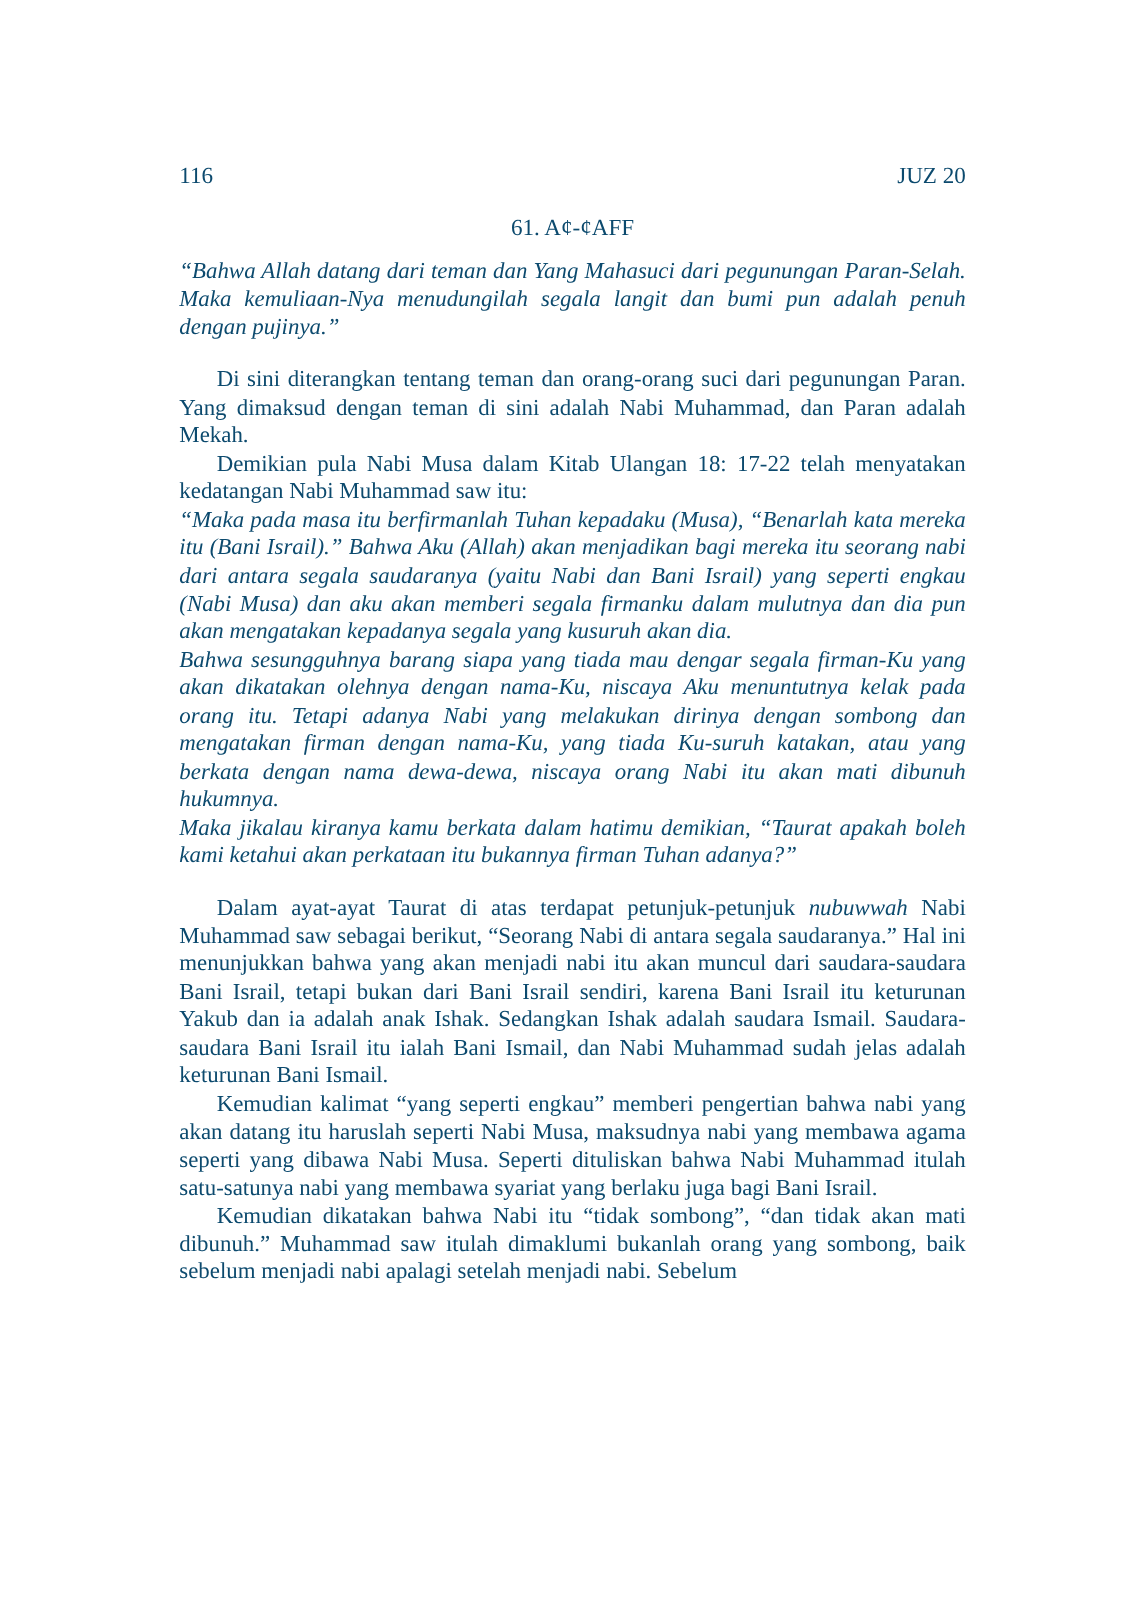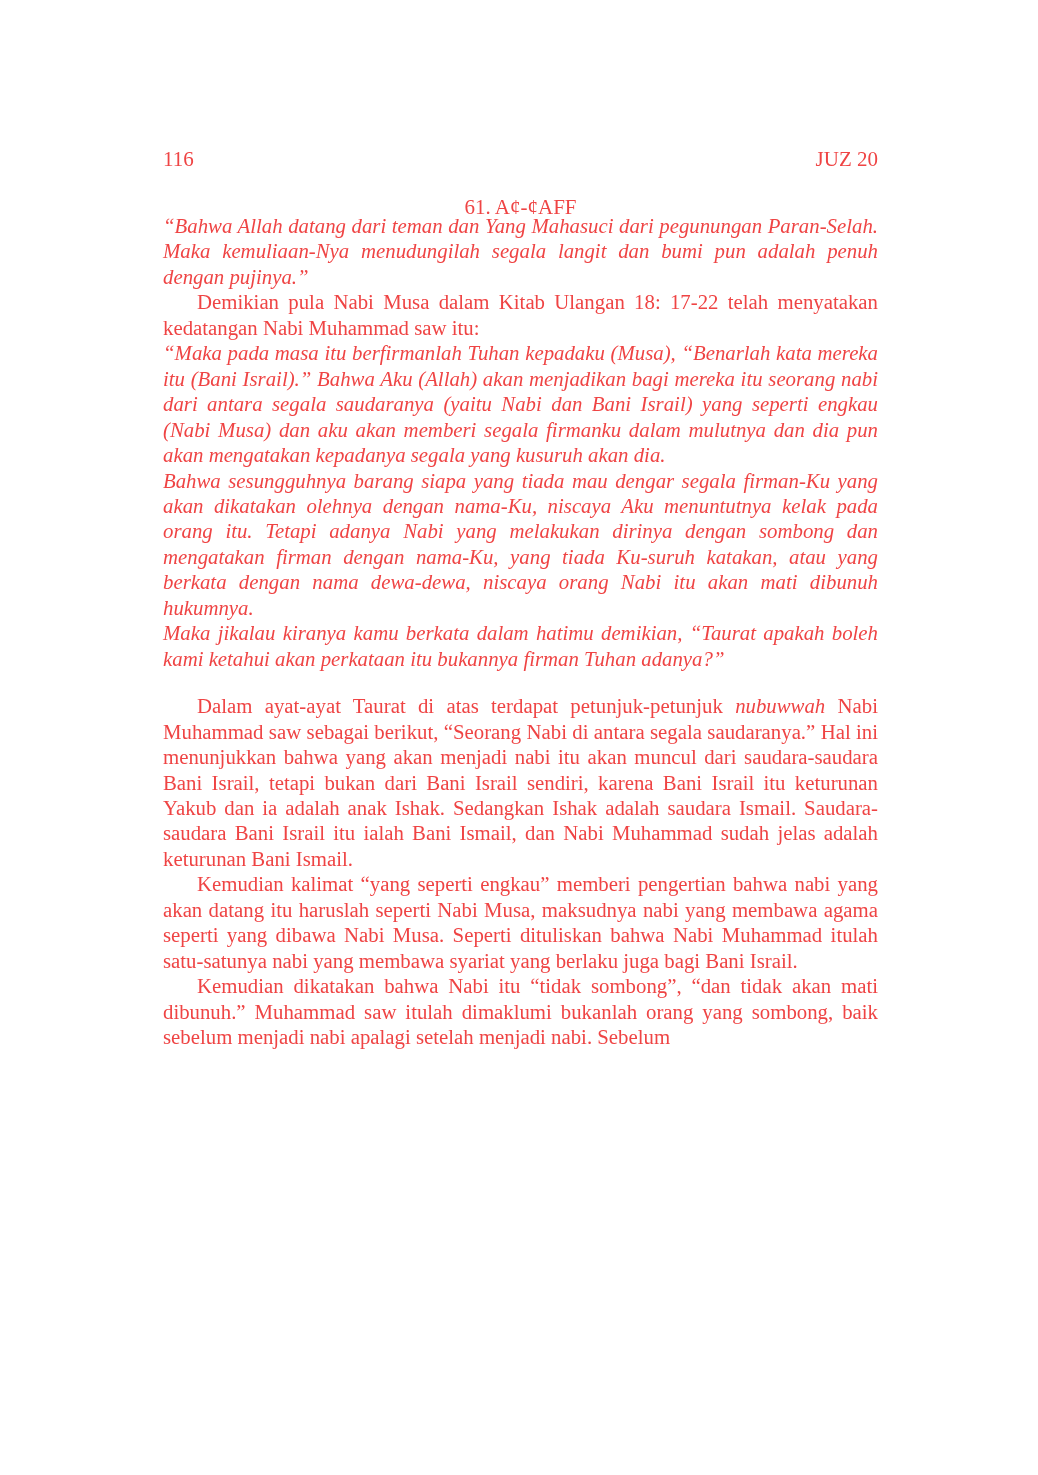--- a/index.html
+++ b/index.html
@@ -3,21 +3,21 @@
 <meta charset="utf-8">
 <style>
   * { margin: 0; padding: 0; box-sizing: border-box; }
   html, body { background: #ffffff; }
   .page {
     position: relative;
     width: 1038px;
     height: 1475px;
     background: #ffffff;
     font-family: "Liberation Serif", "DejaVu Serif", serif;
-    color: #ef4444;
+    color: #0c4a6e;
     overflow: hidden;
   }
   .page-header {
     position: absolute;
     top: 146px;
     left: 163px;
     width: 715px;
     display: flex;
     justify-content: space-between;
     align-items: baseline;
@@ -26,21 +26,21 @@
   }
   .page-header .center-title {
     position: absolute;
     left: 0;
     right: 0;
     text-align: center;
     margin-top: 48px;
   }
   .page-body {
     position: absolute;
-    top: 213px;
+    top: 234px;
     left: 163px;
     width: 715px;
     font-size: 20.8px;
     line-height: 25.45px;
     text-align: justify;
   }
   .para { margin: 0; }
   .para.indent { text-indent: 34px; }
   .para.space-before { margin-top: 22px; }
   .run-italic { font-style: italic; }
@@ -50,20 +50,21 @@
 <body>
 
 <div class="page">
   <header class="page-header">
     <span>116</span>
     <span class="center-title">61. A¢-¢AFF</span>
     <span>JUZ 20</span>
   </header>
   <main class="page-body">
       <p class="para"><span class="run-italic">“Bahwa Allah datang dari teman dan Yang Mahasuci dari pegunungan Paran-Selah. Maka kemuliaan-Nya menudungilah segala langit dan bumi pun adalah penuh dengan pujinya.”</span></p>
+      <p class="para indent space-before"><span class="run-normal">Di sini diterangkan tentang teman dan orang-orang suci dari pegunungan Paran. Yang dimaksud dengan teman di sini adalah Nabi Muhammad, dan Paran adalah Mekah.</span></p>
       <p class="para indent"><span class="run-normal">Demikian pula Nabi Musa dalam Kitab Ulangan 18: 17-22 telah menyatakan kedatangan Nabi Muhammad saw itu:</span></p>
       <p class="para"><span class="run-italic">“Maka pada masa itu berfirmanlah Tuhan kepadaku (Musa), “Benarlah kata mereka itu (Bani Israil).” Bahwa Aku (Allah) akan menjadikan bagi mereka itu seorang nabi dari antara segala saudaranya (yaitu Nabi dan Bani Israil) yang seperti engkau (Nabi Musa) dan aku akan memberi segala firmanku dalam mulutnya dan dia pun akan mengatakan kepadanya segala yang kusuruh akan dia.</span></p>
       <p class="para"><span class="run-italic">Bahwa sesungguhnya barang siapa yang tiada mau dengar segala firman-Ku yang akan dikatakan olehnya dengan nama-Ku, niscaya Aku menuntutnya kelak pada orang itu. Tetapi adanya Nabi yang melakukan dirinya dengan sombong dan mengatakan firman dengan nama-Ku, yang tiada Ku-suruh katakan, atau yang berkata dengan nama dewa-dewa, niscaya orang Nabi itu akan mati dibunuh hukumnya.</span></p>
       <p class="para"><span class="run-italic">Maka jikalau kiranya kamu berkata dalam hatimu demikian, “Taurat apakah boleh kami ketahui akan perkataan itu bukannya firman Tuhan adanya?”</span></p>
       <p class="para indent space-before"><span class="run-normal">Dalam ayat-ayat Taurat di atas terdapat petunjuk-petunjuk </span><span class="run-italic">nubuwwah</span><span class="run-normal"> Nabi Muhammad saw sebagai berikut, “Seorang Nabi di antara segala saudaranya.” Hal ini menunjukkan bahwa yang akan menjadi nabi itu akan muncul dari saudara-saudara Bani Israil, tetapi bukan dari Bani Israil sendiri, karena Bani Israil itu keturunan Yakub dan ia adalah anak Ishak. Sedangkan Ishak adalah saudara Ismail. Saudara-saudara Bani Israil itu ialah Bani Ismail, dan Nabi Muhammad sudah jelas adalah keturunan Bani Ismail.</span></p>
       <p class="para indent"><span class="run-normal">Kemudian kalimat “yang seperti engkau” memberi pengertian bahwa nabi yang akan datang itu haruslah seperti Nabi Musa, maksudnya nabi yang membawa agama seperti yang dibawa Nabi Musa. Seperti dituliskan bahwa Nabi Muhammad itulah satu-satunya nabi yang membawa syariat yang berlaku juga bagi Bani Israil.</span></p>
       <p class="para indent"><span class="run-normal">Kemudian dikatakan bahwa Nabi itu “tidak sombong”, “dan tidak akan mati dibunuh.” Muhammad saw itulah dimaklumi bukanlah orang yang sombong, baik sebelum menjadi nabi apalagi setelah menjadi nabi. Sebelum</span></p>
     </main>
 </div>
 

